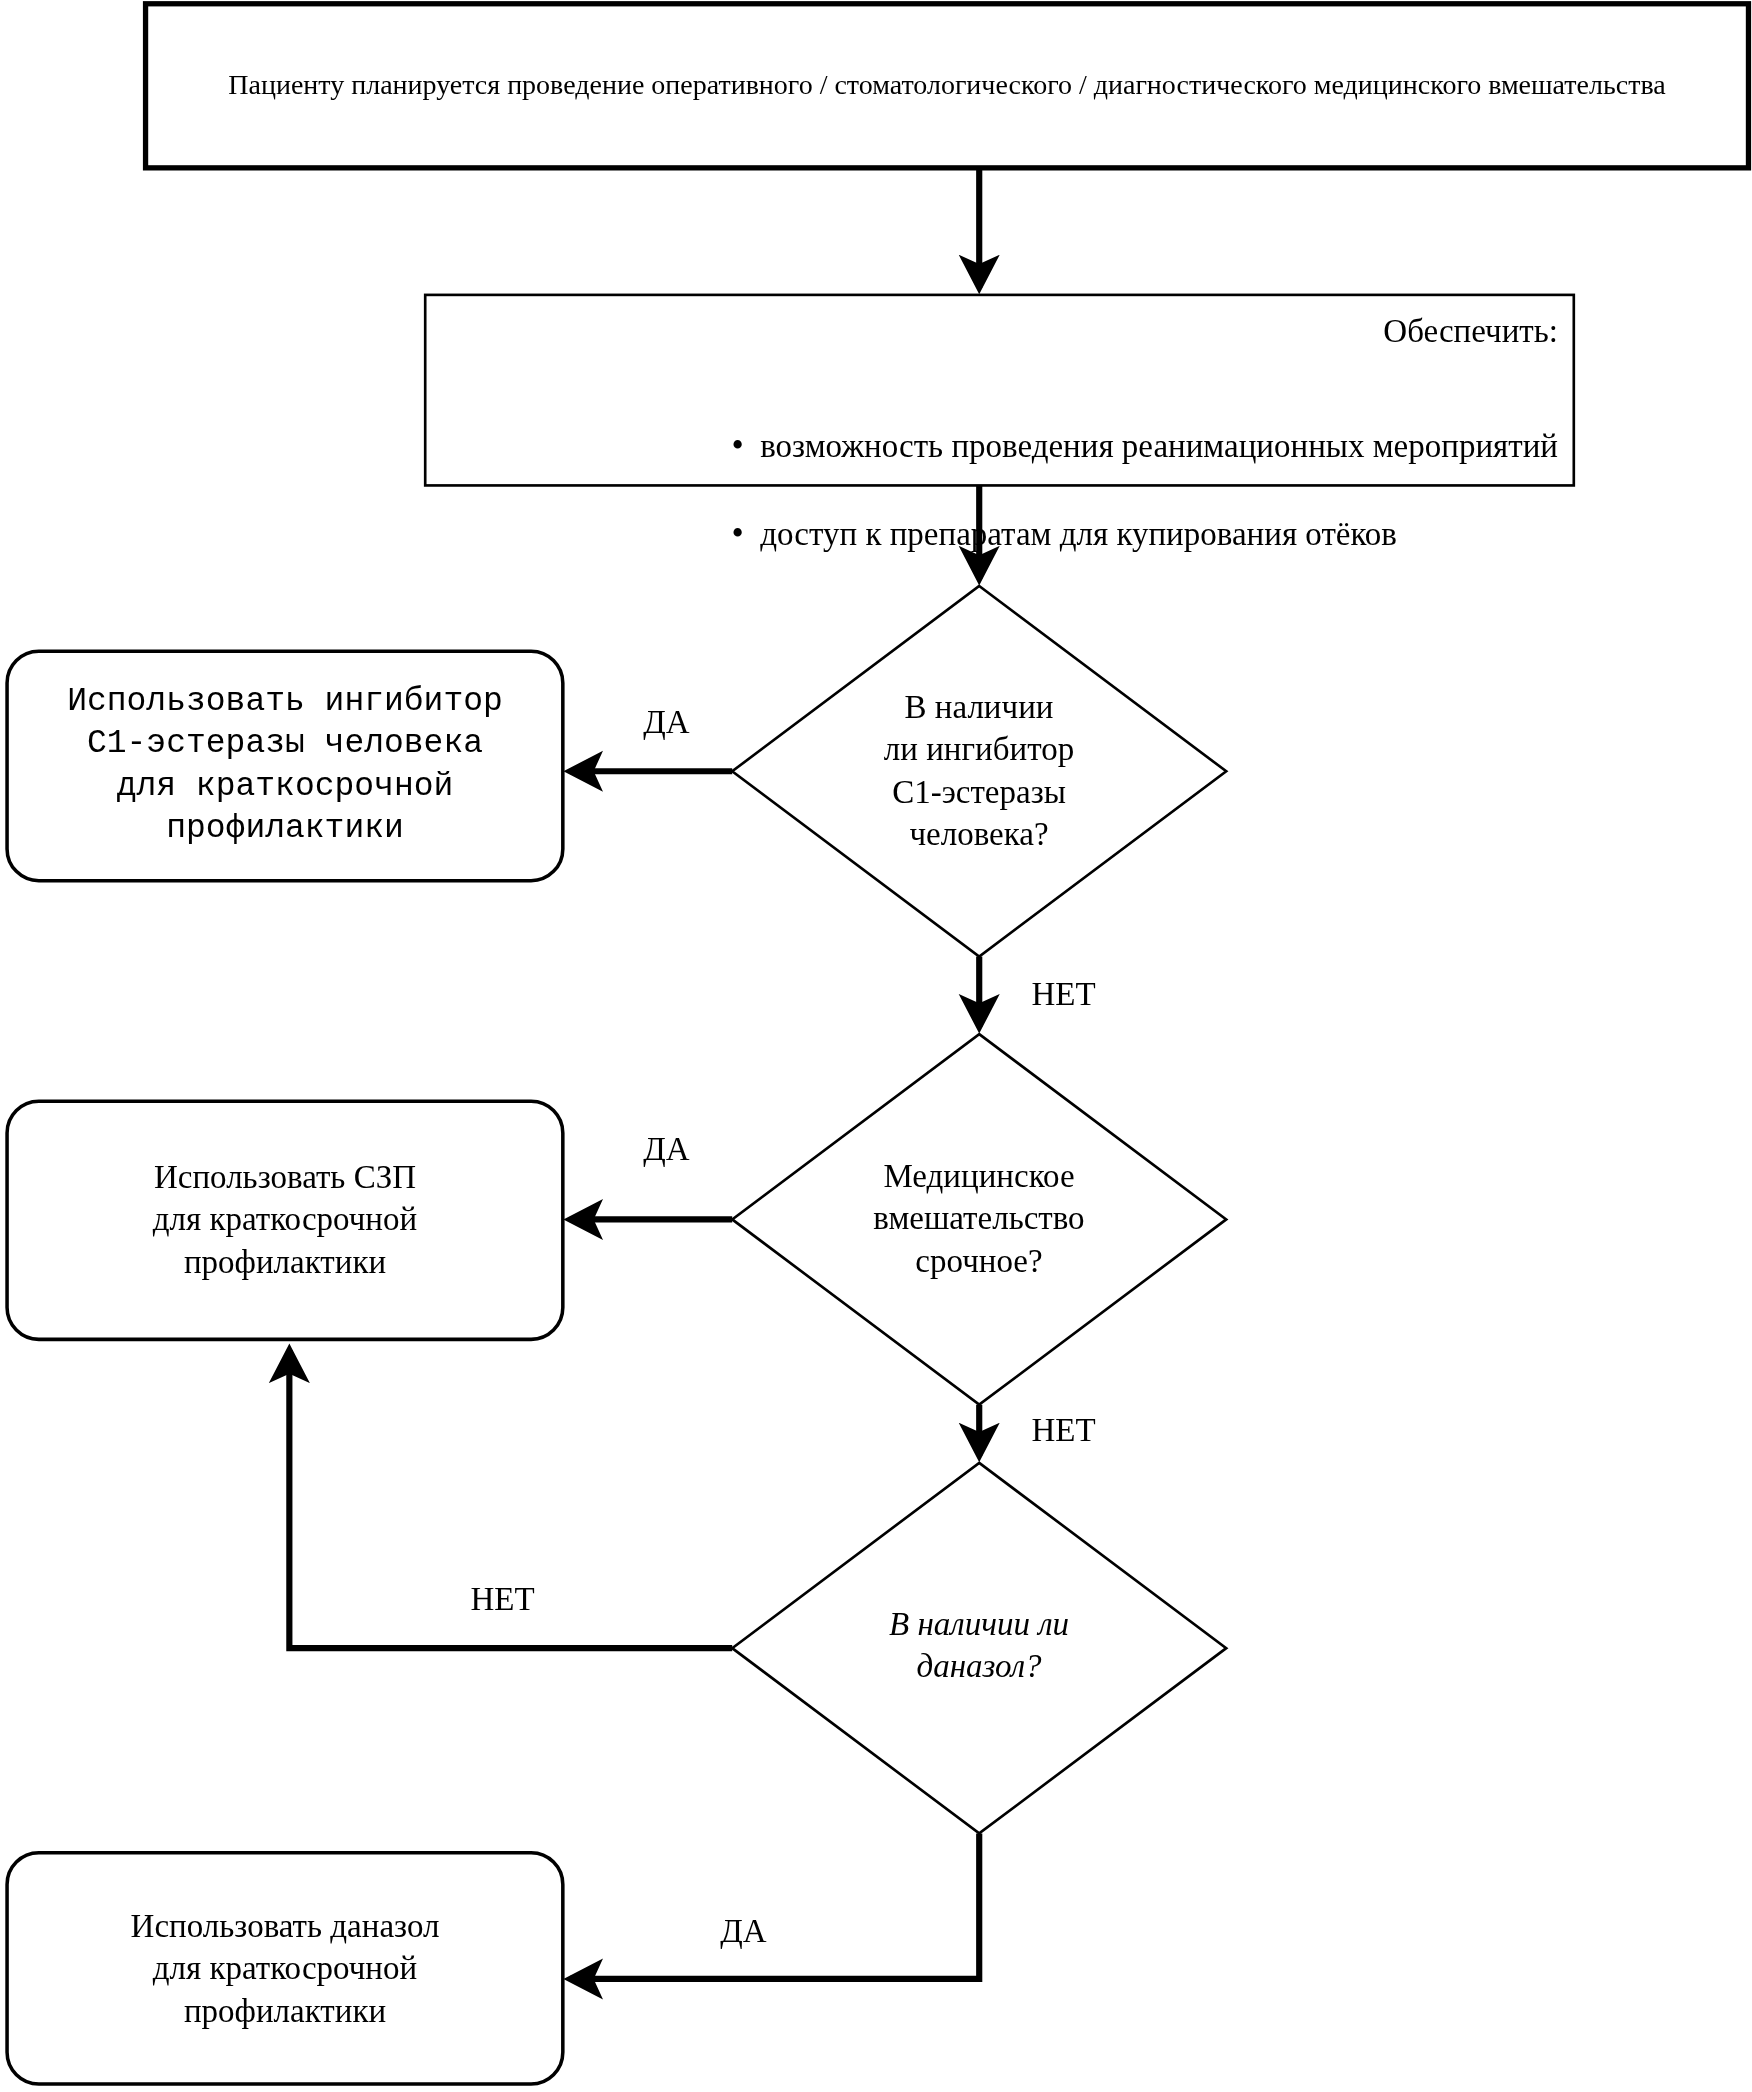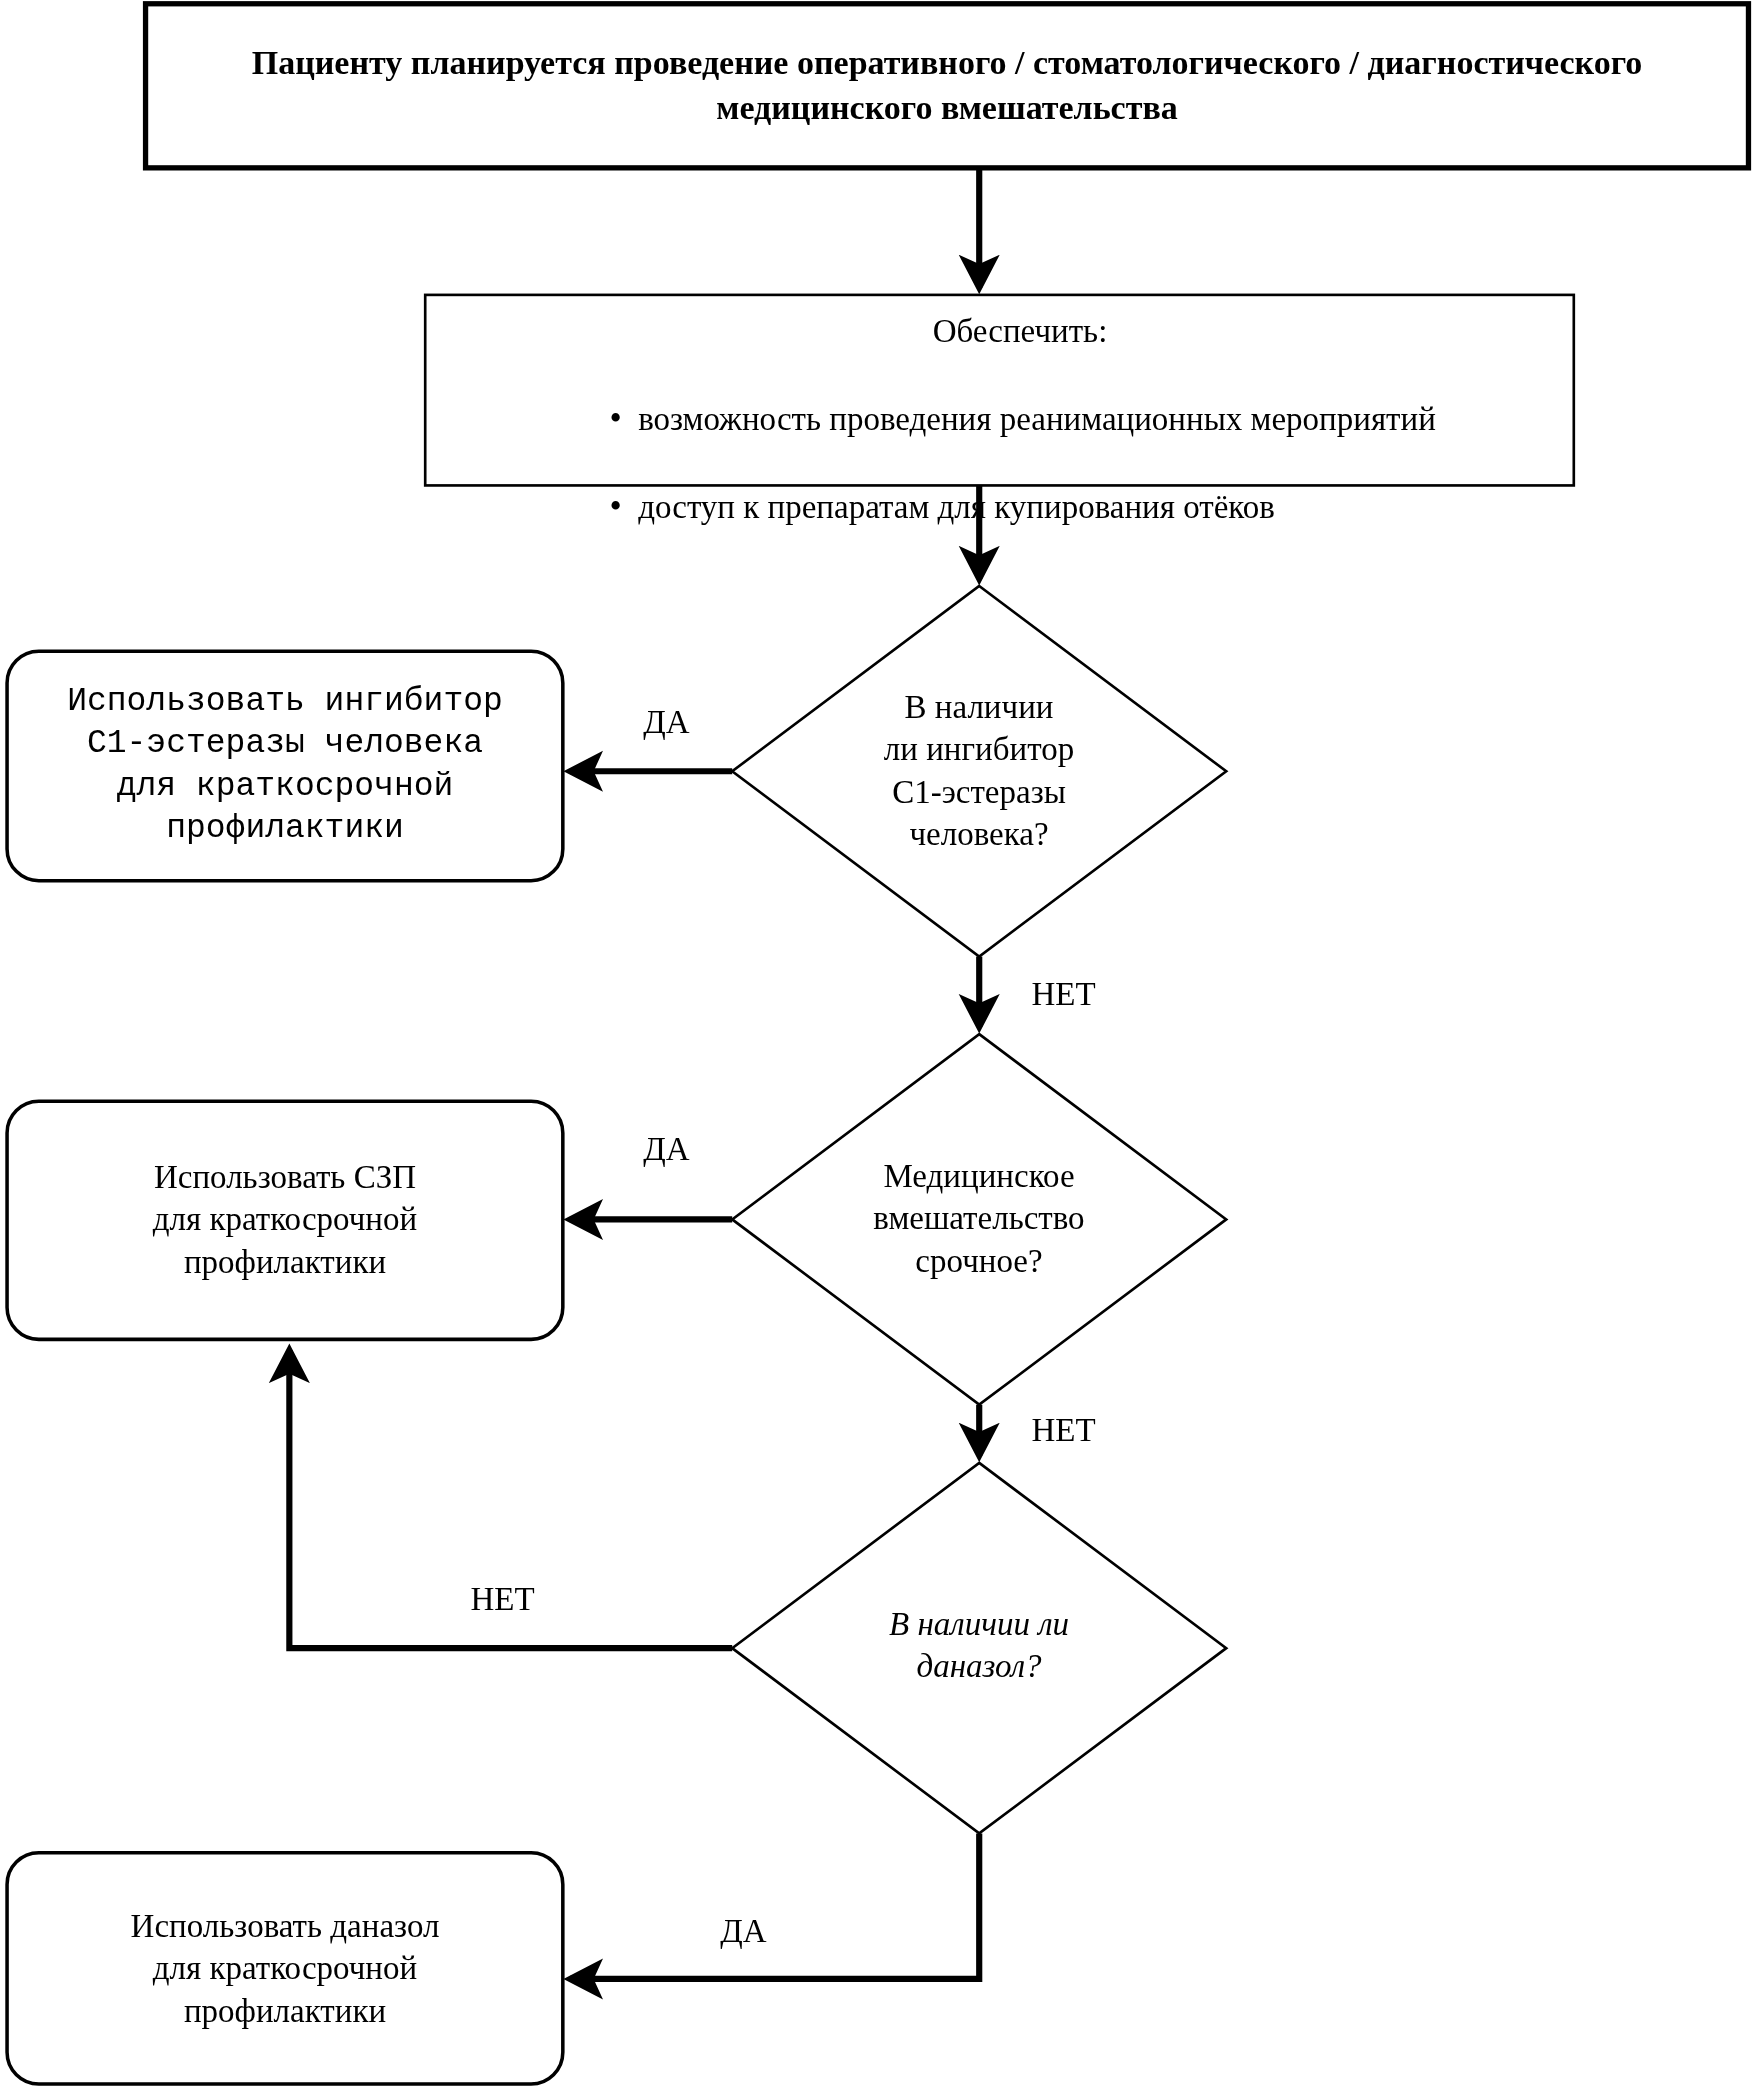--- a/index.html
+++ b/index.html
@@ -45,27 +45,28 @@
     flex-direction: column;
     align-items: center;
     justify-content: center;
     text-align: center;
     line-height: 1.28;
     font-size: 33px;
     white-space: pre-line;
     pointer-events: none;
   }
   .node-text.bold {
-    font-weight: bold;
-    font-size: 34px;
+    font-weight: normal;
+    font-size: 28px;
     line-height: 1.3;
   }
   .node-text.left-align {
-    align-items: center;
+    align-items: flex-end;
     text-align: left;
+    gap: 27px;
   }
   .edge-label {
     position: absolute;
     font-size: 33px;
     text-align: center;
     white-space: nowrap;
   }
   .bullet-list {
     margin: 0;
     padding: 0;

